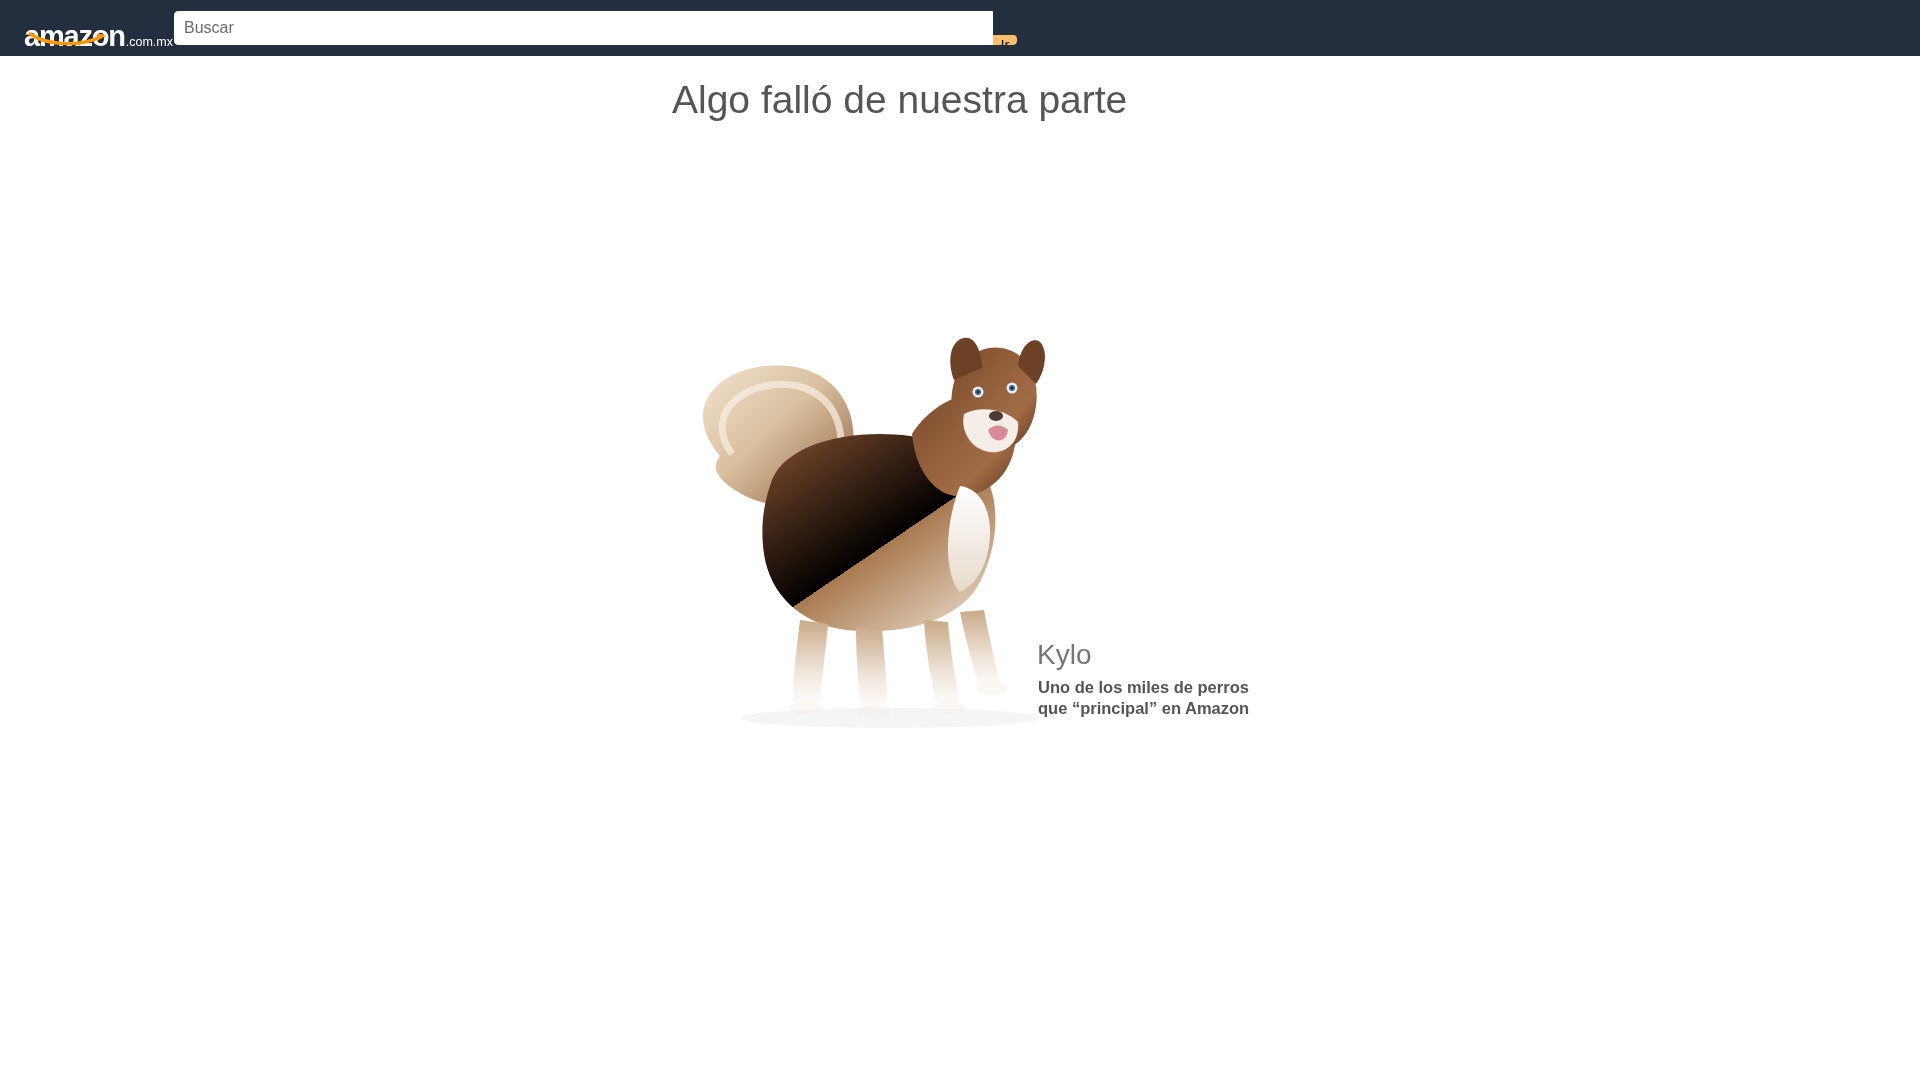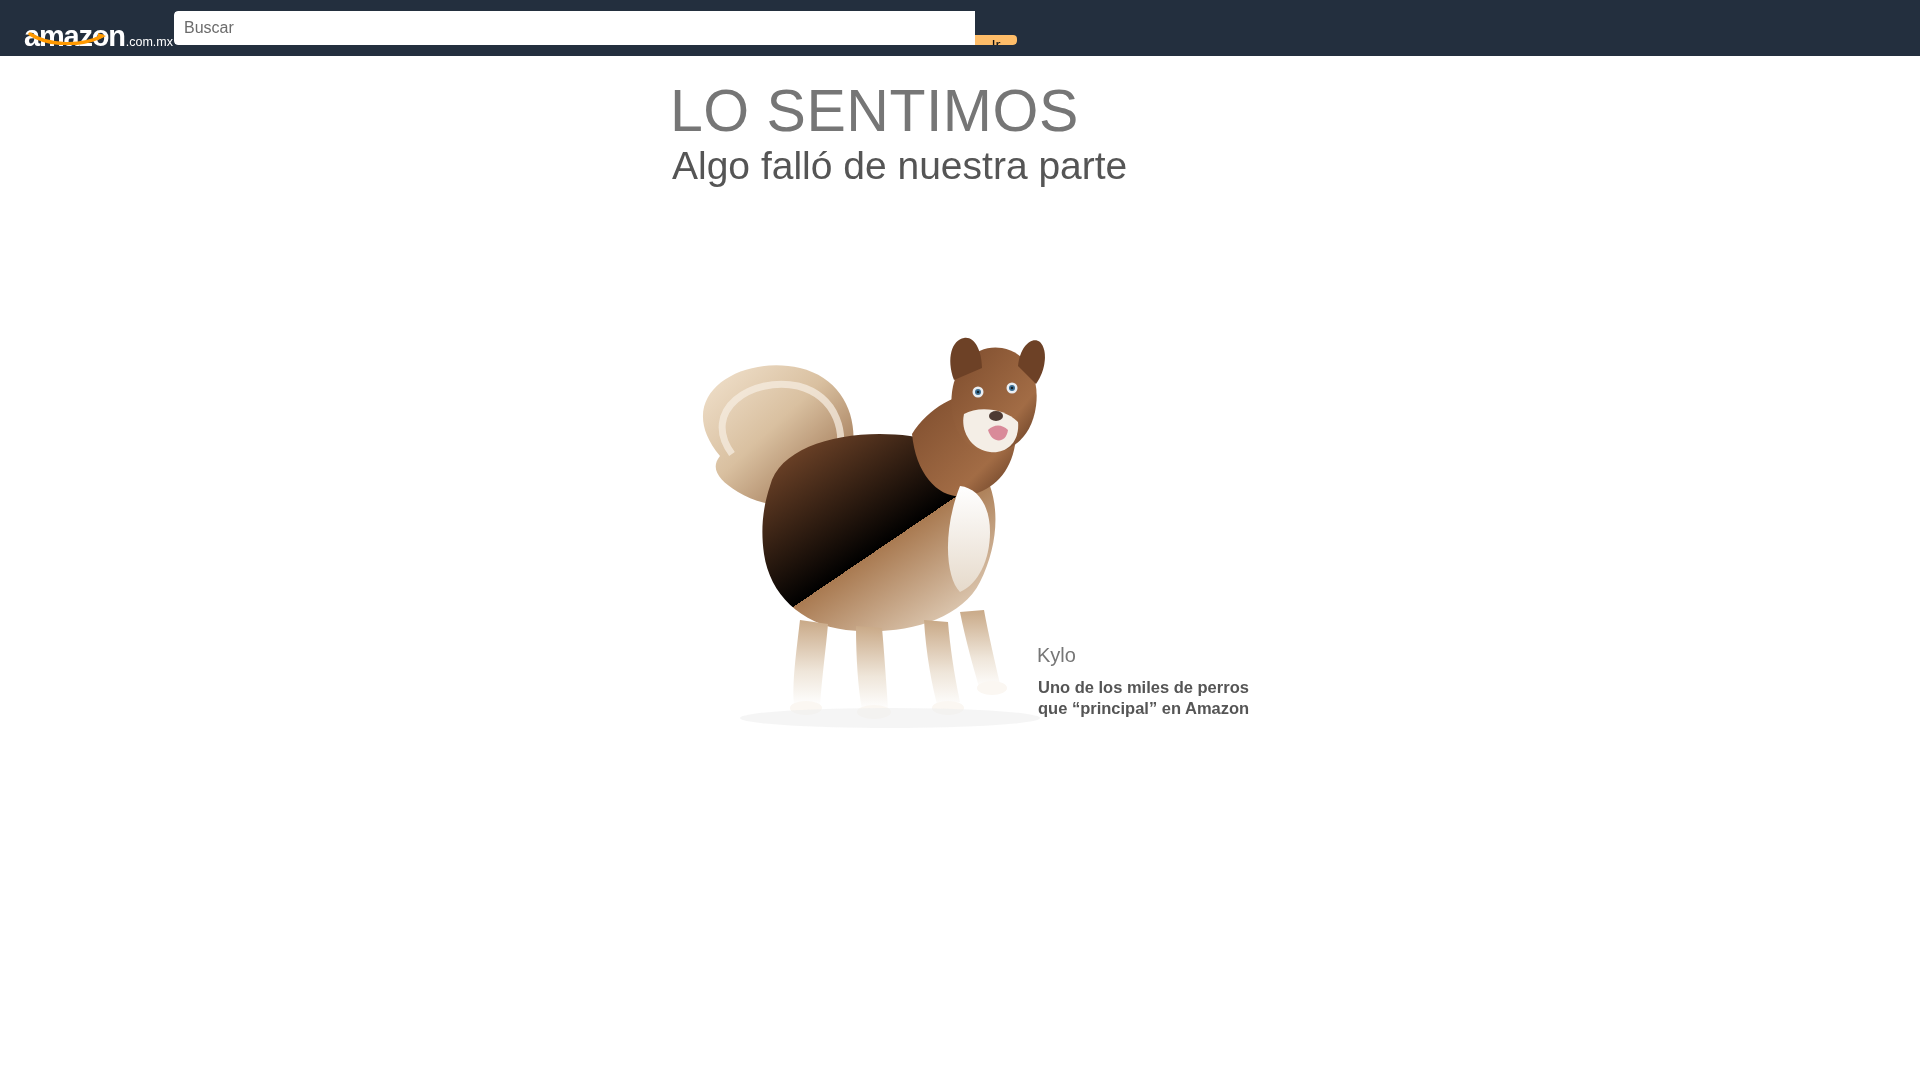--- a/index.html
+++ b/index.html
@@ -71,21 +71,21 @@
     outline: none;
     font-size: 16px;
     font-family: "Liberation Sans", sans-serif;
     color: #111;
     padding: 16px 10px;
     background: #ffffff;
     border-radius: 4px 0 0 4px;
   }
   .search-input::placeholder { color: #6b6b6b; }
   .search-btn {
-    width: 42px;
+    width: 24px;
     background: #febd69;
     border: none;
     cursor: pointer;
     font-size: 15px;
     font-weight: 400;
     color: #111111;
     font-family: "Liberation Sans", sans-serif;
     border-radius: 0 4px 4px 0;
     margin-top: 24px;
   }
@@ -143,21 +143,21 @@
     width: 620px;
     height: 400px;
   }
   .dog-caption {
     position: absolute;
     left: 1037px;
     top: 582px;
     width: 320px;
   }
   .dog-name {
-    font-size: 20px;
+    font-size: 28px;
     font-weight: 300;
     color: #767676;
     line-height: 34px;
     margin: 0;
   }
   .dog-desc {
     font-size: 16.5px;
     color: #555555;
     line-height: 21px;
     margin: 5px 0 0 1px;
@@ -184,21 +184,20 @@
 
   <div class="search-wrap">
     <input class="search-input" type="text" placeholder="Buscar" style="">
     <button class="search-btn">Ir</button>
   </div>
 </div>
 
 <div class="content">
 
   <div class="err-block">
-    <h1 class="err-title">LO SENTIMOS</h1>
     <div class="err-sub">Algo falló de nuestra parte</div>
   </div>
 
   <div class="dog-area">
     <svg width="620" height="400" viewBox="0 0 620 400">
       <defs>
         <linearGradient id="tailG" x1="0" y1="0" x2="1" y2="1">
           <stop offset="0%" stop-color="#f2e3cf"></stop>
           <stop offset="45%" stop-color="#d9c0a0"></stop>
           <stop offset="100%" stop-color="#8d5f3c"></stop>

